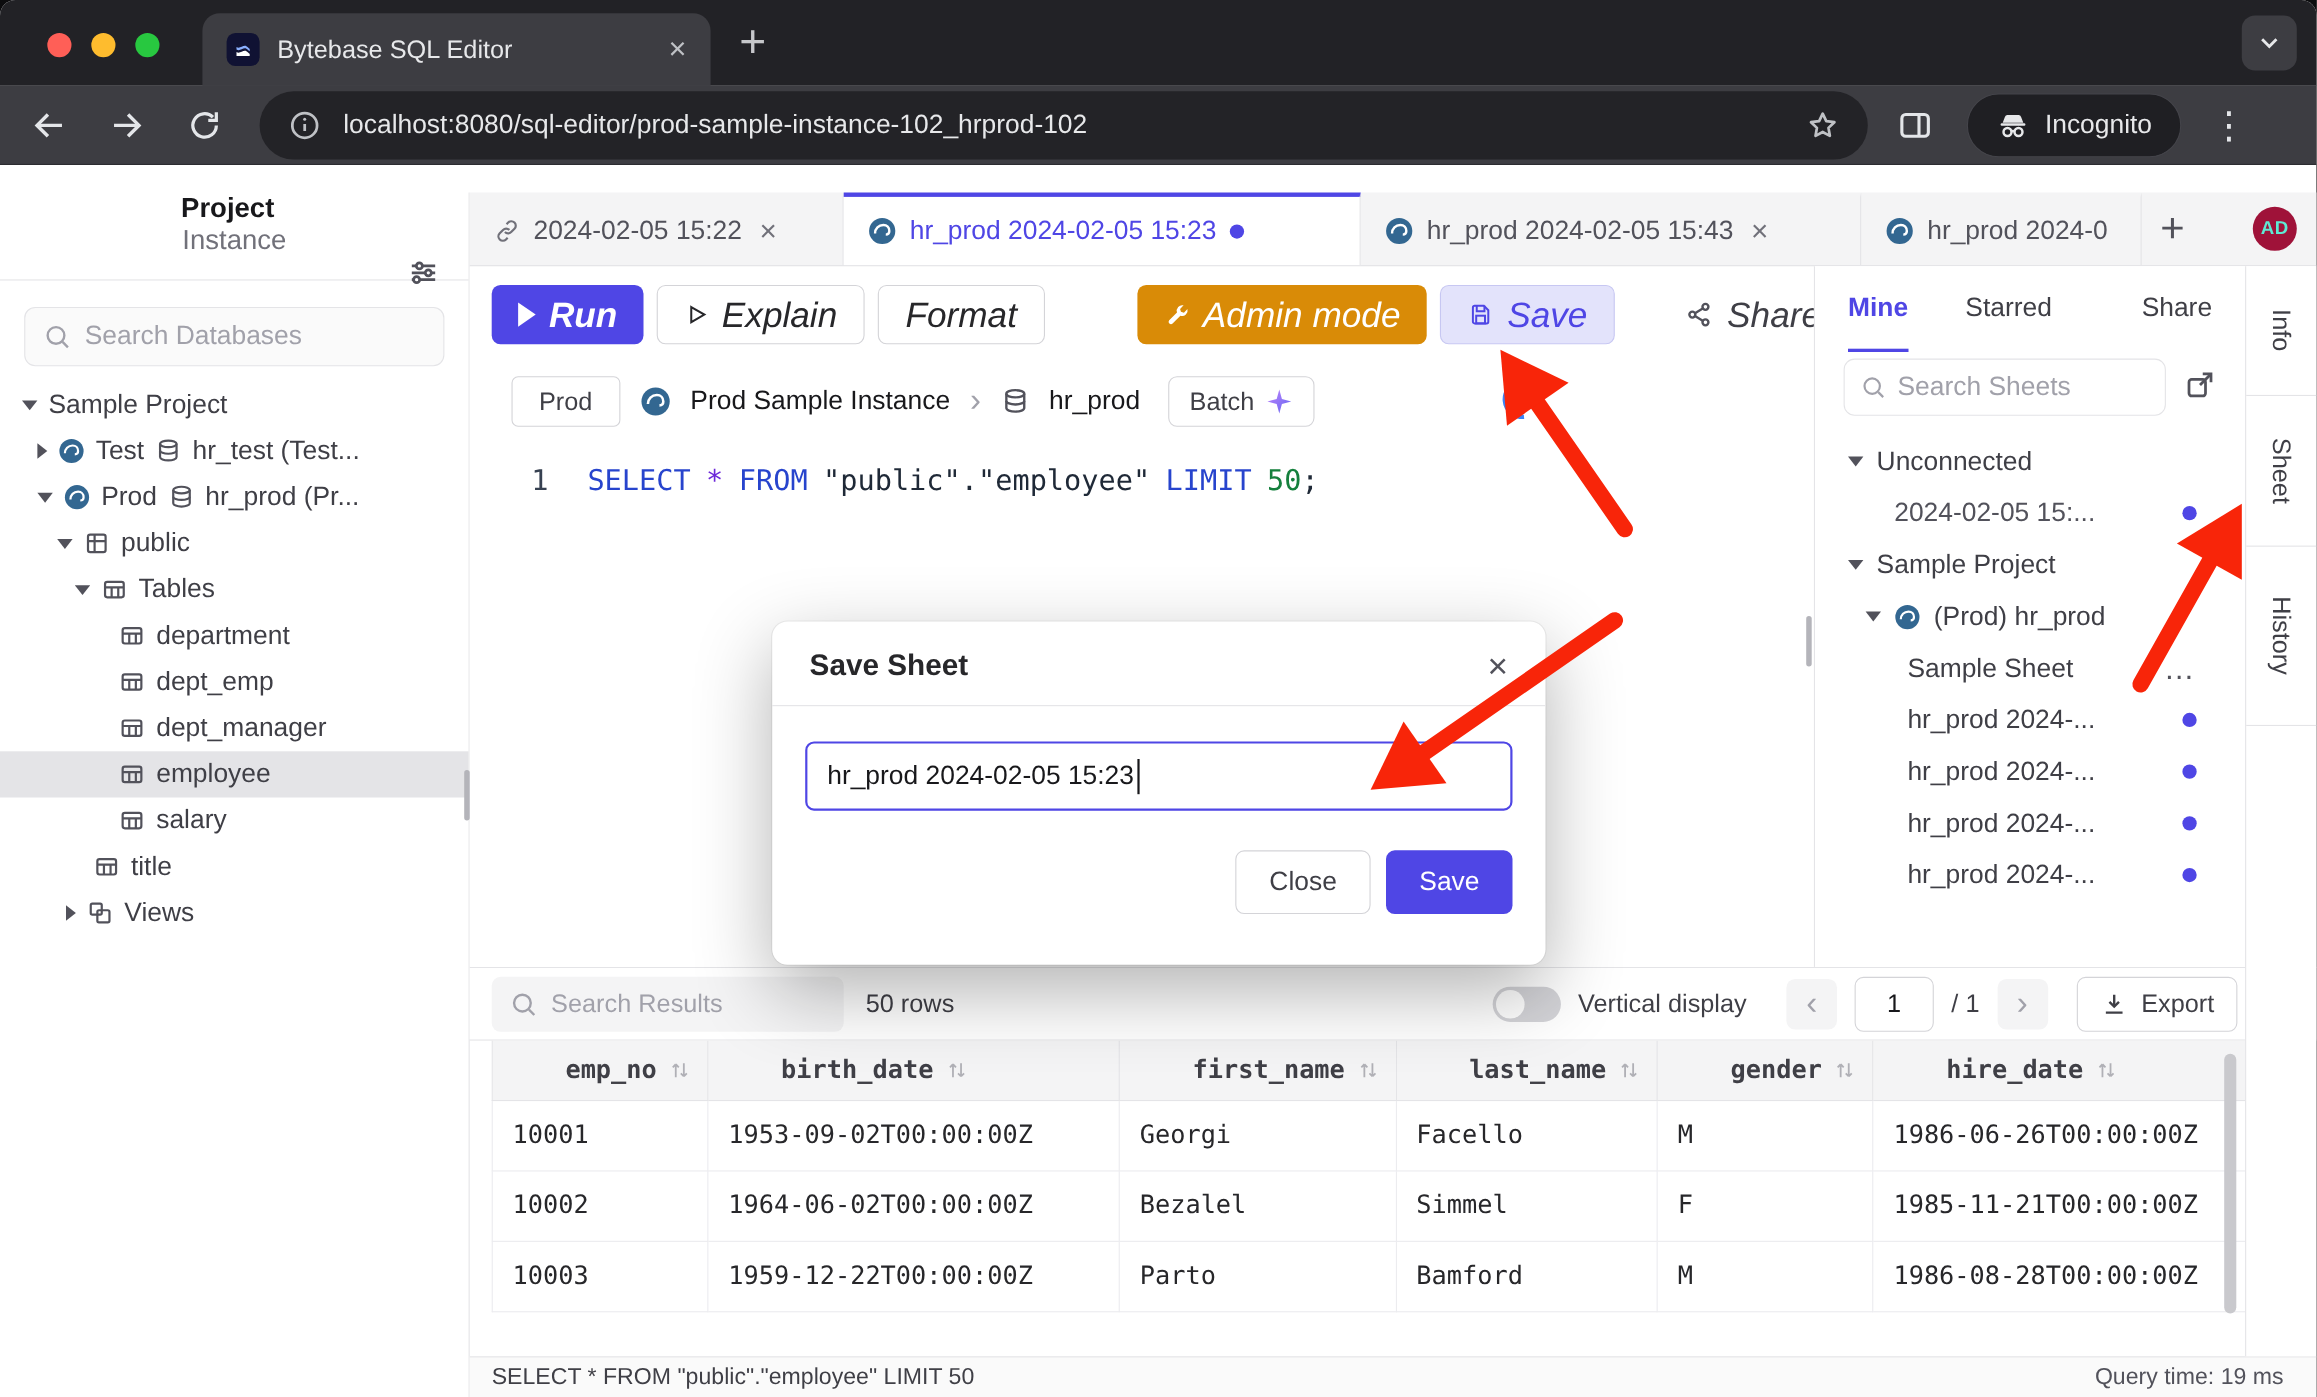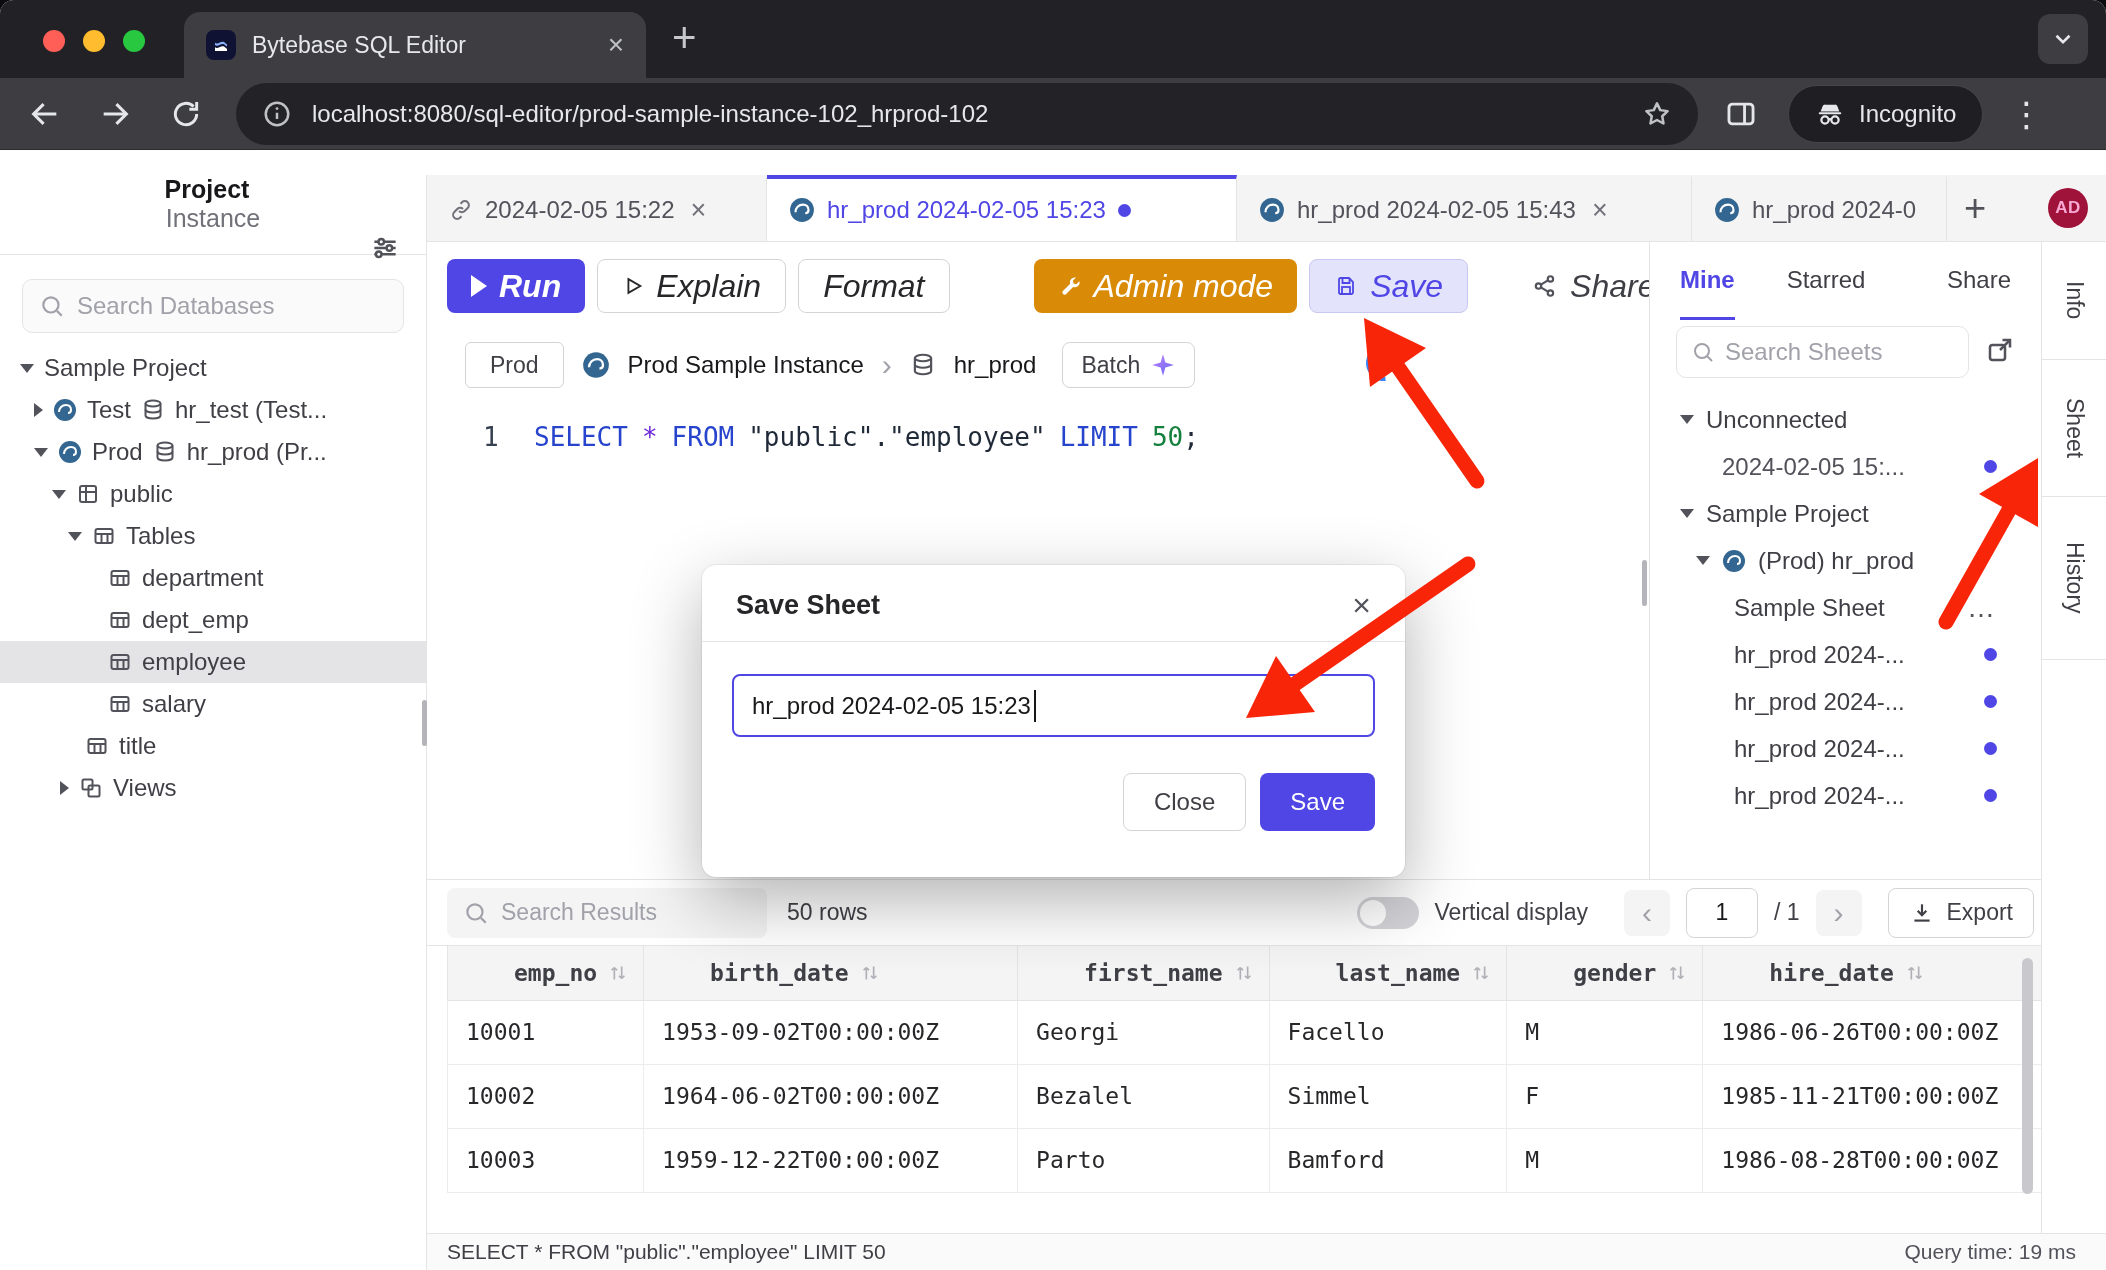--- a/index.html
+++ b/index.html
@@ -54,21 +54,21 @@
 
   
   .sheettabs { height:67px; background:#f4f4f5; border-bottom:1px solid #e4e4e7; display:flex; align-items:stretch; position:relative; }
   .stab { display:flex; align-items:center; gap:12px; padding:0 22px; border-right:1px solid #e4e4e7;
           border-top:4px solid transparent; color:#52525b; font-size:24px; white-space:nowrap; overflow:hidden; }
   .stab.active { background:#fff; border-top-color:#4f46e5; color:#4f46e5; }
   .stab .x { font-size:27px; color:#71717a; margin-left:4px; }
   .w1{width:340px}.w2{width:470px}.w3{width:455px}.w4{width:255px}
   .stab-add { width:56px; display:grid; place-items:center; font-size:38px; color:#52525b; }
   .avatar { position:absolute; right:18px; top:50%; transform:translateY(-50%); width:40px; height:40px;
-            border-radius:50%; background:#9f1239; color:#f9a8d4; font-size:17px; font-weight:700;
+            border-radius:50%; background:#9f1239; color:#5eead4; font-size:17px; font-weight:700;
             display:grid; place-items:center; letter-spacing:.5px; }
   .dot { width:13px; height:13px; border-radius:50%; background:#4f46e5; flex:none; }
 
   
   .toolbar { height:88px; display:flex; align-items:center; padding:0 20px; gap:12px; background:#fff; }
   .btn { height:54px; border-radius:8px; display:inline-flex; align-items:center; gap:12px; padding:12px 24px;
          font-size:32px; border:1px solid #d4d4d8; background:#fff; color:#27272a; white-space:nowrap;font-style:italic; }
   .btn-run { background:#4f46e5; border:none; color:#fff; font-weight:600; }
   .tri-play { width:0;height:0;border-top:11px solid transparent;border-bottom:11px solid transparent;border-left:16px solid #fff; }
   .btn-admin { background:#d98b07; border:none; color:#fff; margin-left:72px; }
@@ -343,20 +343,29 @@
           <span>department</span>
         </div>
         <div class="tree-row" style="padding-left:108px">
           <span class="t-ic">
               <svg width="24" height="24" viewBox="0 0 24 24" fill="none" stroke="currentColor" stroke-width="2">
                 <rect x="3.5" y="5" width="17" height="14" rx="2"></rect>
                 <path d="M3.5 10h17M9.5 10v9M15.5 10v9"></path>
               </svg>
             </span>
           <span>dept_emp</span>
+        </div>
+        <div class="tree-row" style="padding-left:108px">
+          <span class="t-ic">
+              <svg width="24" height="24" viewBox="0 0 24 24" fill="none" stroke="currentColor" stroke-width="2">
+                <rect x="3.5" y="5" width="17" height="14" rx="2"></rect>
+                <path d="M3.5 10h17M9.5 10v9M15.5 10v9"></path>
+              </svg>
+            </span>
+          <span>dept_manager</span>
         </div>
         <div class="tree-row selected" style="padding-left:108px">
           <span class="t-ic">
               <svg width="24" height="24" viewBox="0 0 24 24" fill="none" stroke="currentColor" stroke-width="2">
                 <rect x="3.5" y="5" width="17" height="14" rx="2"></rect>
                 <path d="M3.5 10h17M9.5 10v9M15.5 10v9"></path>
               </svg>
             </span>
           <span>employee</span>
         </div>

